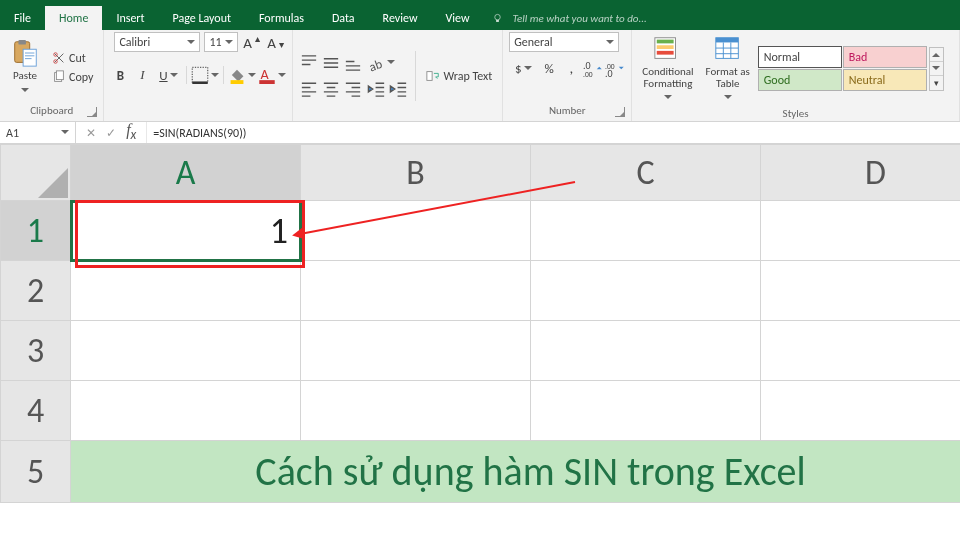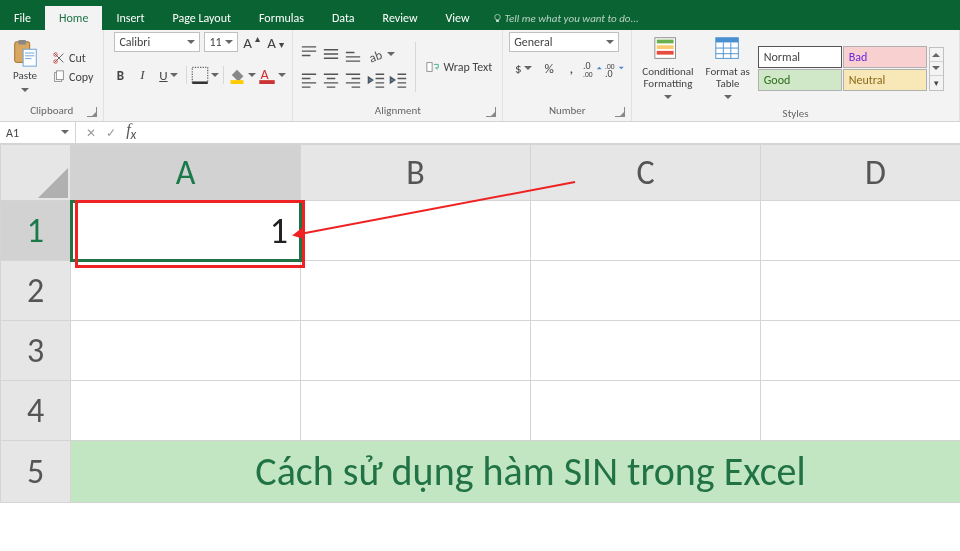--- a/index.html
+++ b/index.html
@@ -2,21 +2,21 @@
 <html><head>
 <meta charset="utf-8">
 <style>
 * { box-sizing: border-box; margin: 0; padding: 0; font-family: "Segoe UI", Calibri, sans-serif; }
 body { background: #fff; width: 960px; height: 551px; overflow: hidden; font-size: 12px; color: #444; }
 .titlebar-strip { background: #0a6332; height: 6px; }
 .tabs { background: #0a6332; display: flex; align-items: stretch; height: 24px; }
 .tab { color: #fff; font-size: 12px; padding: 4px 14px; cursor: pointer; display: flex; align-items: center; }
 .tab.active { background: #f3f3f3; color: #217346; }
 .tab.file { background: #0a6332; color: #fff; font-weight: 400; }
-.tell-me { color: rgba(255,255,255,0.7); font-style: italic; display: flex; align-items: center; font-size: 11px; margin-left: 8px; gap: 2px; }
+.tell-me { color: rgba(255,255,255,0.7); font-style: italic; display: flex; align-items: center; font-size: 11px; margin-left: 8px; gap: 10px; }
 .bulb { width: 11px; height: 11px; opacity: 0.8; }
 .ribbon { background: #f3f3f3; border-bottom: 1px solid #d4d4d4; height: 92px; display: flex; }
 .group { border-right: 1px solid #e1e1e1; display: flex; flex-direction: column; padding: 2px 6px; }
 .group-body { flex: 1; display: flex; gap: 4px; align-items: center; }
 .group-label { text-align: center; font-size: 11px; color: #666; padding: 2px 0; position: relative; }
 .group-label .launcher { position: absolute; right: 0; bottom: 2px; width: 10px; height: 10px; border: 1px solid #888; border-top: none; border-left: none; }
 .launcher::after { content: ""; position: absolute; right: -1px; bottom: -1px; border: 3px solid transparent; border-right-color: #888; border-bottom-color: #888; }
 .btn { display: flex; align-items: center; gap: 3px; padding: 2px 4px; cursor: pointer; font-size: 12px; color: #444; }
 .btn svg { width: 14px; height: 14px; }
 .big-btn { display: flex; flex-direction: column; align-items: center; gap: 2px; padding: 2px 4px; font-size: 11px; cursor: pointer; text-align: center; line-height: 1.1; }
@@ -25,21 +25,21 @@
 .font-row1 { display: flex; gap: 4px; align-items: center; }
 .font-name { width: 86px; height: 20px; border: 1px solid #c0c0c0; background: #fff; font-size: 12px; padding: 1px 4px; display: flex; align-items: center; justify-content: space-between; }
 .font-size { width: 34px; height: 20px; border: 1px solid #c0c0c0; background: #fff; font-size: 12px; padding: 1px 4px; display: flex; align-items: center; justify-content: space-between; }
 .caret { border: 4px solid transparent; border-top-color: #666; margin-top: 3px; }
 .icon-btn { width: 20px; height: 20px; display: flex; align-items: center; justify-content: center; cursor: pointer; }
 .icon-btn.split { width: 28px; justify-content: center; gap: 2px; }
 .row { display: flex; gap: 2px; align-items: center; }
 .sep { width: 1px; background: #d8d8d8; height: 18px; margin: 0 2px; }
 .style-cell { width: 84px; height: 22px; border: 1px solid #b0b0b0; display: flex; align-items: center; padding: 0 5px; font-size: 12px; }
 .style-normal { background: #fff; border-color: #555; }
-.style-bad { background: #f8d0d0; color: #6d28d9; }
+.style-bad { background: #f8d0d0; color: #be185d; }
 .style-good { background: #d0e8c8; color: #2e6d1f; }
 .style-neutral { background: #f8e8b8; color: #8a6a1a; }
 .styles-grid { display: grid; grid-template-columns: 84px 84px; gap: 1px; }
 .styles-box { display: flex; align-items: center; gap: 2px; }
 .styles-scroll { display: flex; flex-direction: column; border: 1px solid #c0c0c0; }
 .styles-scroll .sc { width: 13px; height: 14px; display: flex; align-items: center; justify-content: center; border-bottom: 1px solid #d0d0d0; }
 .namebox-row { display: flex; align-items: center; border-bottom: 1px solid #d4d4d4; height: 22px; background: #fff; }
 .name-box { width: 76px; border-right: 1px solid #d4d4d4; padding: 0 6px; font-size: 12px; display: flex; align-items: center; justify-content: space-between; height: 100%; }
 .fb-btns { display: flex; align-items: center; gap: 10px; padding: 0 10px; }
 .fb-btn { color: #999; cursor: pointer; }
@@ -242,21 +242,20 @@
       <div class="col" style="gap:4px">
         <div class="btn">
           <svg viewBox="0 0 16 16">
               <rect x="1" y="3" width="6" height="10" fill="#fff" stroke="#888"></rect>
               <path d="M9 5h5v4h-3l2 2" stroke="#3a8" fill="none"></path>
             </svg>
           <span>Wrap Text</span>
         </div>
       </div>
     </div>
-    <div class="group-label"><span>Alignment</span><span class="launcher"></span></div>
   </div>
 
   <div class="group">
     <div class="group-body col" style="gap:6px;align-items:flex-start">
       <div class="font-name" style="width:110px">
           <span>General</span>
           <span class="caret"></span>
         </div>
       <div class="row">
         <div class="icon-btn split">
@@ -338,20 +337,21 @@
 <div class="namebox-row">
   <div class="name-box">
       <span>A1</span>
       <span class="caret"></span>
     </div>
   <div class="fb-btns">
     <span class="fb-btn">✕</span>
     <span class="fb-btn">✓</span>
     <span class="fx">f<sub>x</sub></span>
   </div>
+  <div class="formula-input">=SIN(RADIANS(90))</div>
 </div>
 
 <div class="grid-area">
 <table class="spreadsheet">
   <colgroup>
         <col style="width:70px">
         <col style="width:230px">
         <col style="width:230px">
         <col style="width:230px">
         <col style="width:230px">

